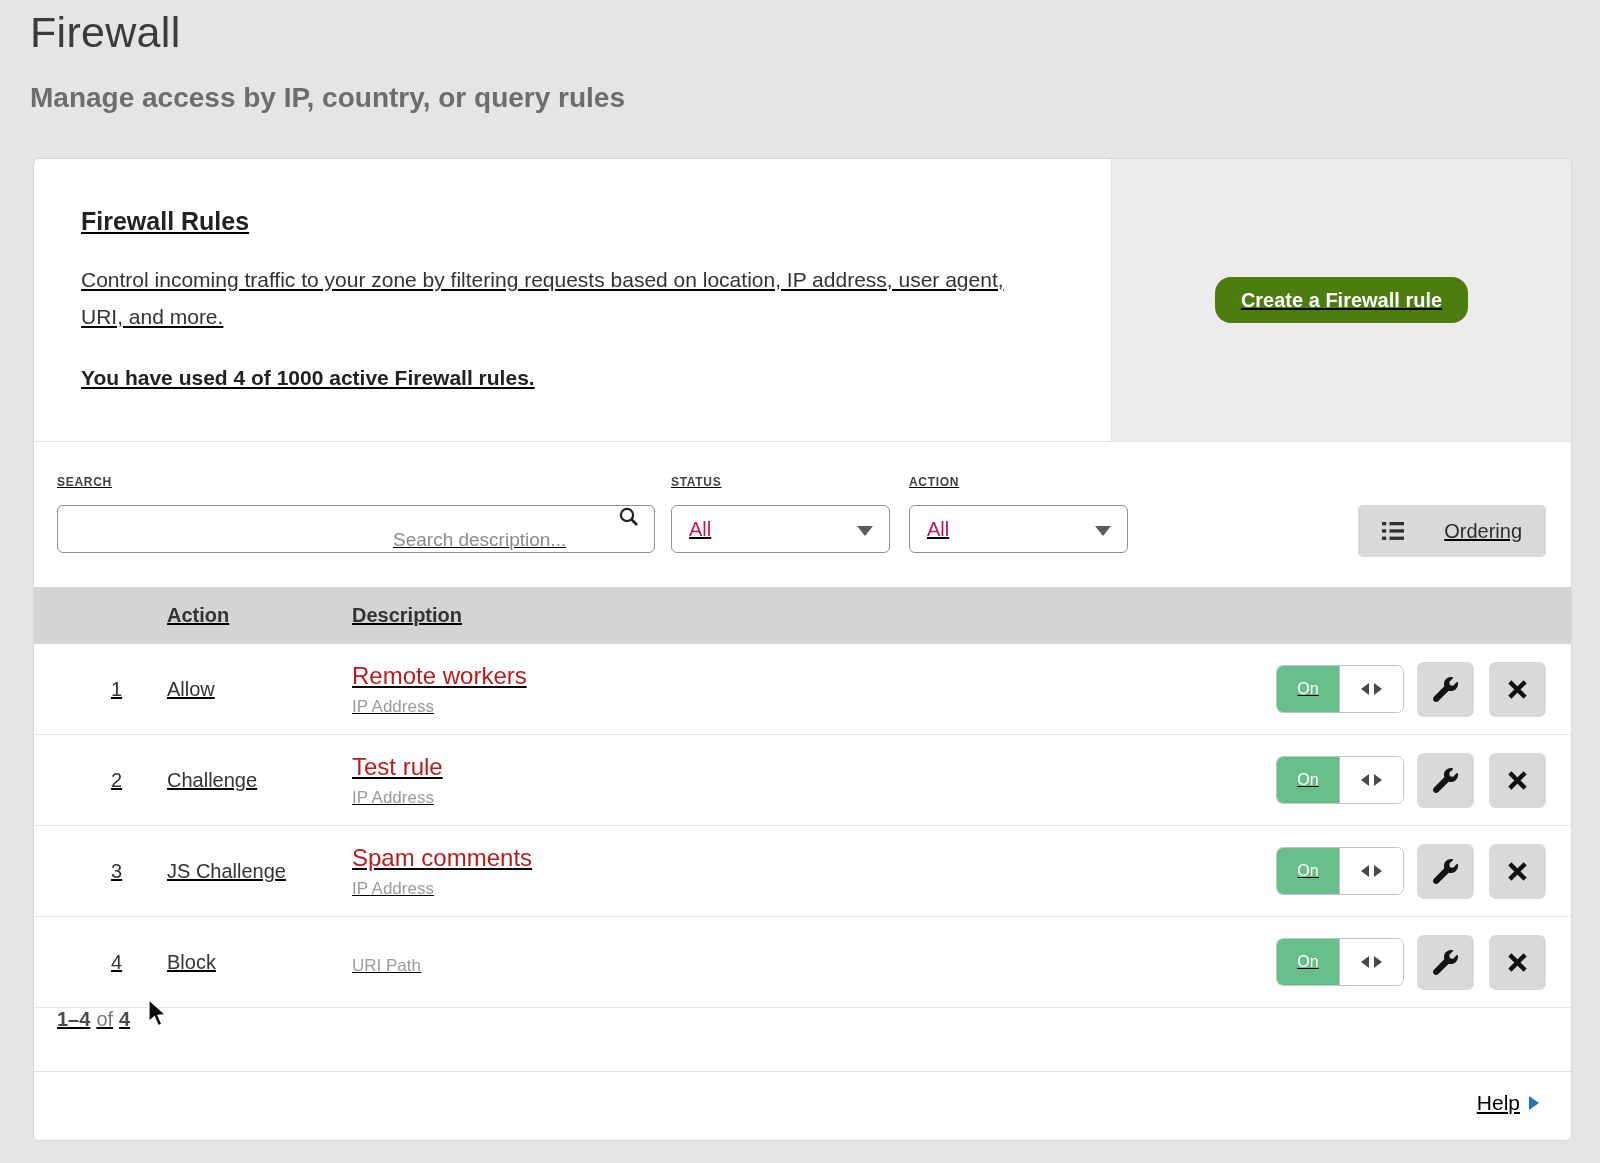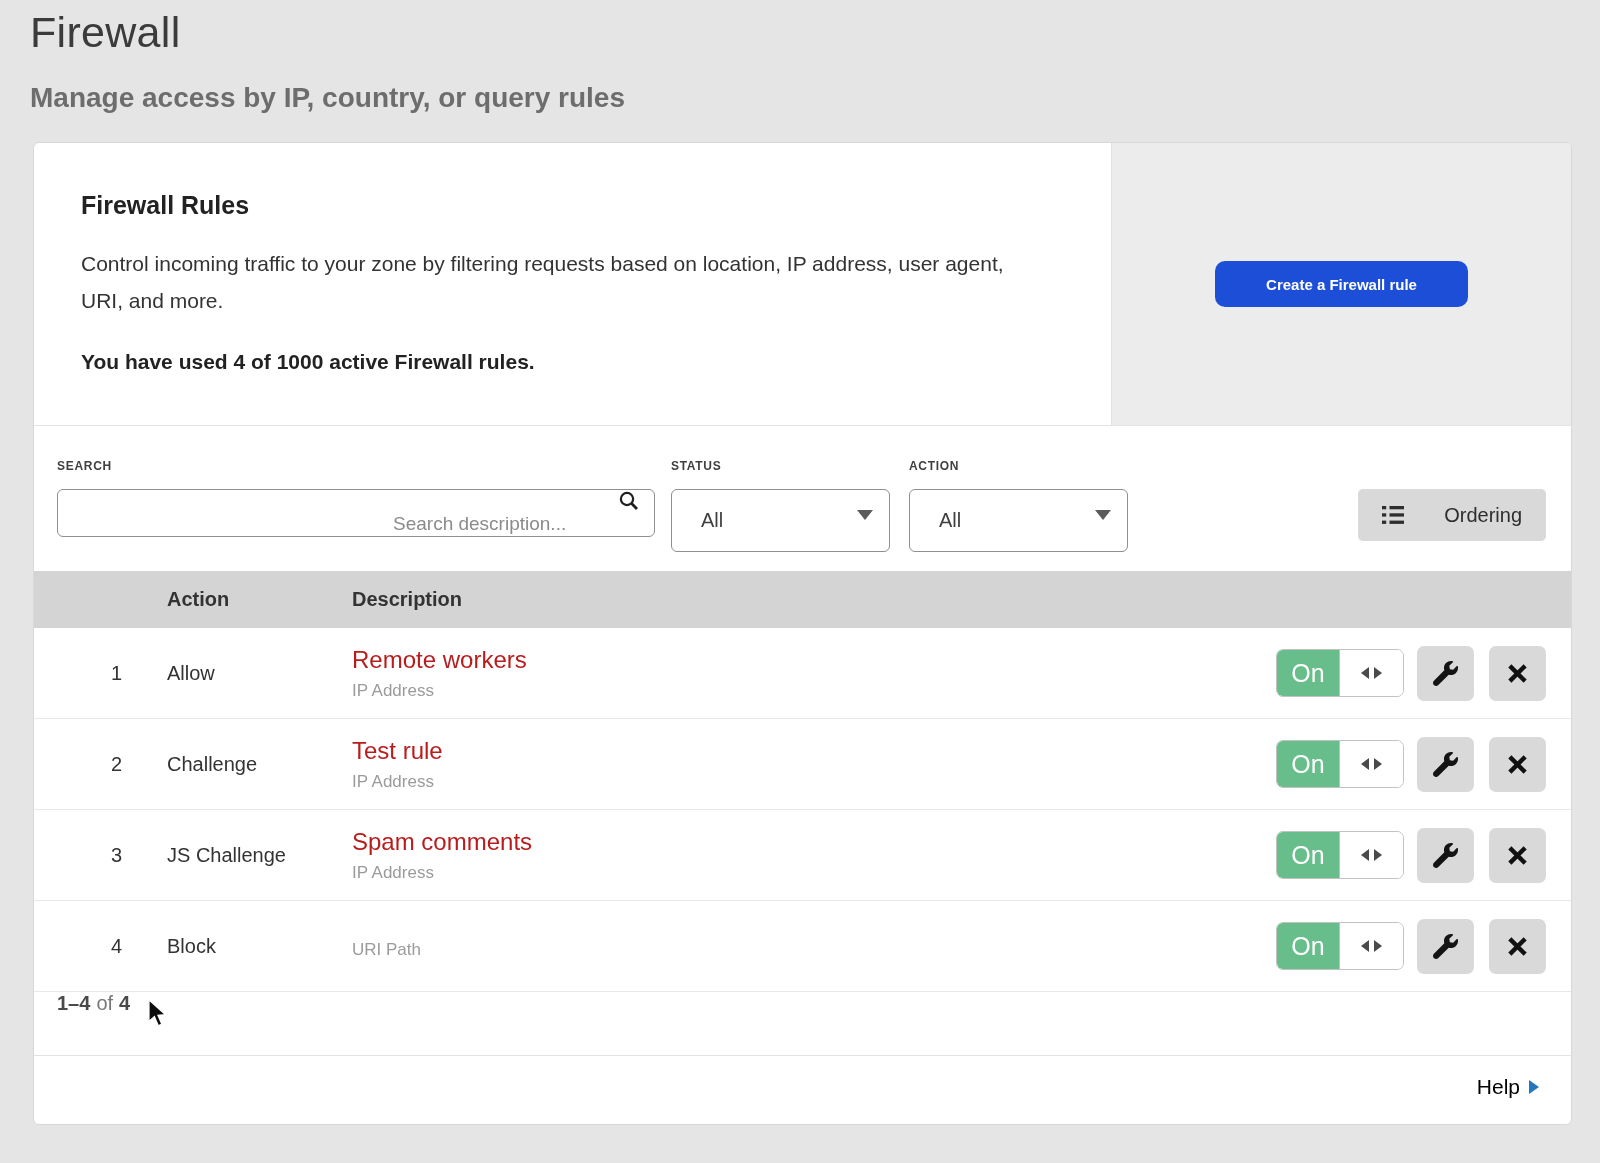--- a/index.html
+++ b/index.html
@@ -6,49 +6,49 @@
   html,body { margin:0; padding:0; }
   body { font-family:"Liberation Sans", sans-serif; background:#cfcfcf; }
   .screen { position:relative; width:1600px; height:1163px; background:#e5e5e5; overflow:hidden; }
 
   
   .page-header { padding:8px 0 0 30px; }
   .page-title { margin:0; font-size:43px; font-weight:400; color:#3b3b3b; letter-spacing:0.3px; }
   .page-subtitle { margin-top:25px; font-size:28px; font-weight:700; color:#6d6d6d; }
 
   
-  .card { position:absolute; left:33px; top:142px; width:1539px; height:983px;
-          background:#ffffff; border:1px solid #d8d8d8; border-radius:6px; overflow:hidden; }
+  .card { position:absolute; left:33px; top:158px; width:1539px; height:983px;
+          background:#ffffff; border:1px solid #d8d8d8; border-radius:6px; overflow:hidden;text-decoration:underline; }
 
   
   .card-top { display:flex; height:283px; border-bottom:1px solid #e3e3e3; }
   .card-top-left { flex:1; padding:48px 60px 0 47px; }
   .panel-heading { margin:0; font-size:25px; font-weight:700; color:#222; }
   .panel-desc { margin:25px 0 0; font-size:21px; line-height:37px; color:#333; max-width:960px; }
   .panel-usage { margin:31px 0 0; font-size:21px; font-weight:700; color:#222; }
   .card-top-right { width:460px; background:#ececec; border-left:1px solid #e2e2e2;
                     display:flex; align-items:center; justify-content:center; }
-  .btn-primary { width:253px; height:46px; background:#1d4ed8; color:#fff; border:none;
-                 border-radius:10px; font-size:15px; font-weight:700; font-family:inherit; cursor:pointer; }
+  .btn-primary { width:253px; height:46px; background:#4d7c0f; color:#fff; border:none;
+                 border-radius:16px; font-size:20px; font-weight:700; font-family:inherit; cursor:pointer; }
 
   
   .filters { display:flex; height:145px; padding:33px 25px 0 23px; }
   .filter-label { display:block; font-size:12px; font-weight:700; letter-spacing:0.7px;
                   color:#404040; margin-bottom:16px; }
   .search-filter { width:598px; margin-right:16px; }
   .search-box { height:48px; border:1px solid #8f8f8f; border-radius:6px;
                 display:flex; align-items:flex-end; padding:0 14px; background:#fff;flex-direction:column; }
   .search-box svg { flex:none; }
   .search-box input { flex:1; margin-left:11px; border:none; outline:none; background:transparent;
                       font-size:19px; color:#444; font-family:inherit; }
   .search-box input::placeholder { color:#8b8b8b; }
   .select-filter { width:219px; margin-right:19px; }
-  .select { position:relative; height:63px; border:1px solid #8f8f8f; border-radius:6px;
-            background:#fff; display:flex; align-items:center; padding:0 29px;
-            font-size:20px; color:#404040; cursor:pointer; }
+  .select { position:relative; height:48px; border:1px solid #8f8f8f; border-radius:6px;
+            background:#fff; display:flex; align-items:center; padding:0 17px;
+            font-size:20px; color:#be185d; cursor:pointer; }
   .caret { position:absolute; right:16px; top:20px; width:0; height:0;
            border-left:8px solid transparent; border-right:8px solid transparent;
            border-top:10px solid #5b5b5b; }
   .filters-spacer { flex:1; }
   .btn-ordering { margin-top:30px; height:52px; align-self:flex-start; background:#d9d9d9;
                   border:none; border-radius:5px; display:flex; align-items:center;
                   padding:0 24px; font-size:20px; color:#2e2e2e; font-family:inherit; cursor:pointer;gap:28px; }
   .btn-ordering svg { margin-right:12px; }
 
   
@@ -57,21 +57,21 @@
   .col-num { width:133px; padding-left:77px; flex:none; }
   .col-action { width:185px; flex:none; }
   .col-desc { flex:1; }
   .rule-row { height:91px; display:flex; align-items:center; border-bottom:1px solid #e8e8e8;
               font-size:20px; color:#333; }
   .desc-title { font-size:24px; color:#b91c1c; }
   .desc-field { margin-top:7px; font-size:17px; color:#9b9b9b; }
   .row-controls { display:flex; align-items:center; padding-right:25px; }
   .toggle { width:128px; height:48px; border:1px solid #c2c2c2; border-radius:7px;
             display:flex; overflow:hidden; margin-right:13px; background:#fff; cursor:pointer; }
-  .toggle-on { width:62px; flex:none; background:#67be8b; color:#fff; font-size:25px;
+  .toggle-on { width:62px; flex:none; background:#67be8b; color:#fff; font-size:16px;
                display:flex; align-items:center; justify-content:center; }
   .toggle-handle { flex:1; background:#fff; border-left:1px solid #c2c2c2;
                    display:flex; align-items:center; justify-content:center; gap:5px; }
   .tri-l { width:0; height:0; border-top:6px solid transparent; border-bottom:6px solid transparent;
            border-right:8px solid #4a4a4a; }
   .tri-r { width:0; height:0; border-top:6px solid transparent; border-bottom:6px solid transparent;
            border-left:8px solid #4a4a4a; }
   .btn-icon { width:57px; height:55px; background:#d9d9d9; border:none; border-radius:7px;
               display:flex; align-items:center; justify-content:center; cursor:pointer; }
   .btn-icon.wrench { margin-right:15px; }

